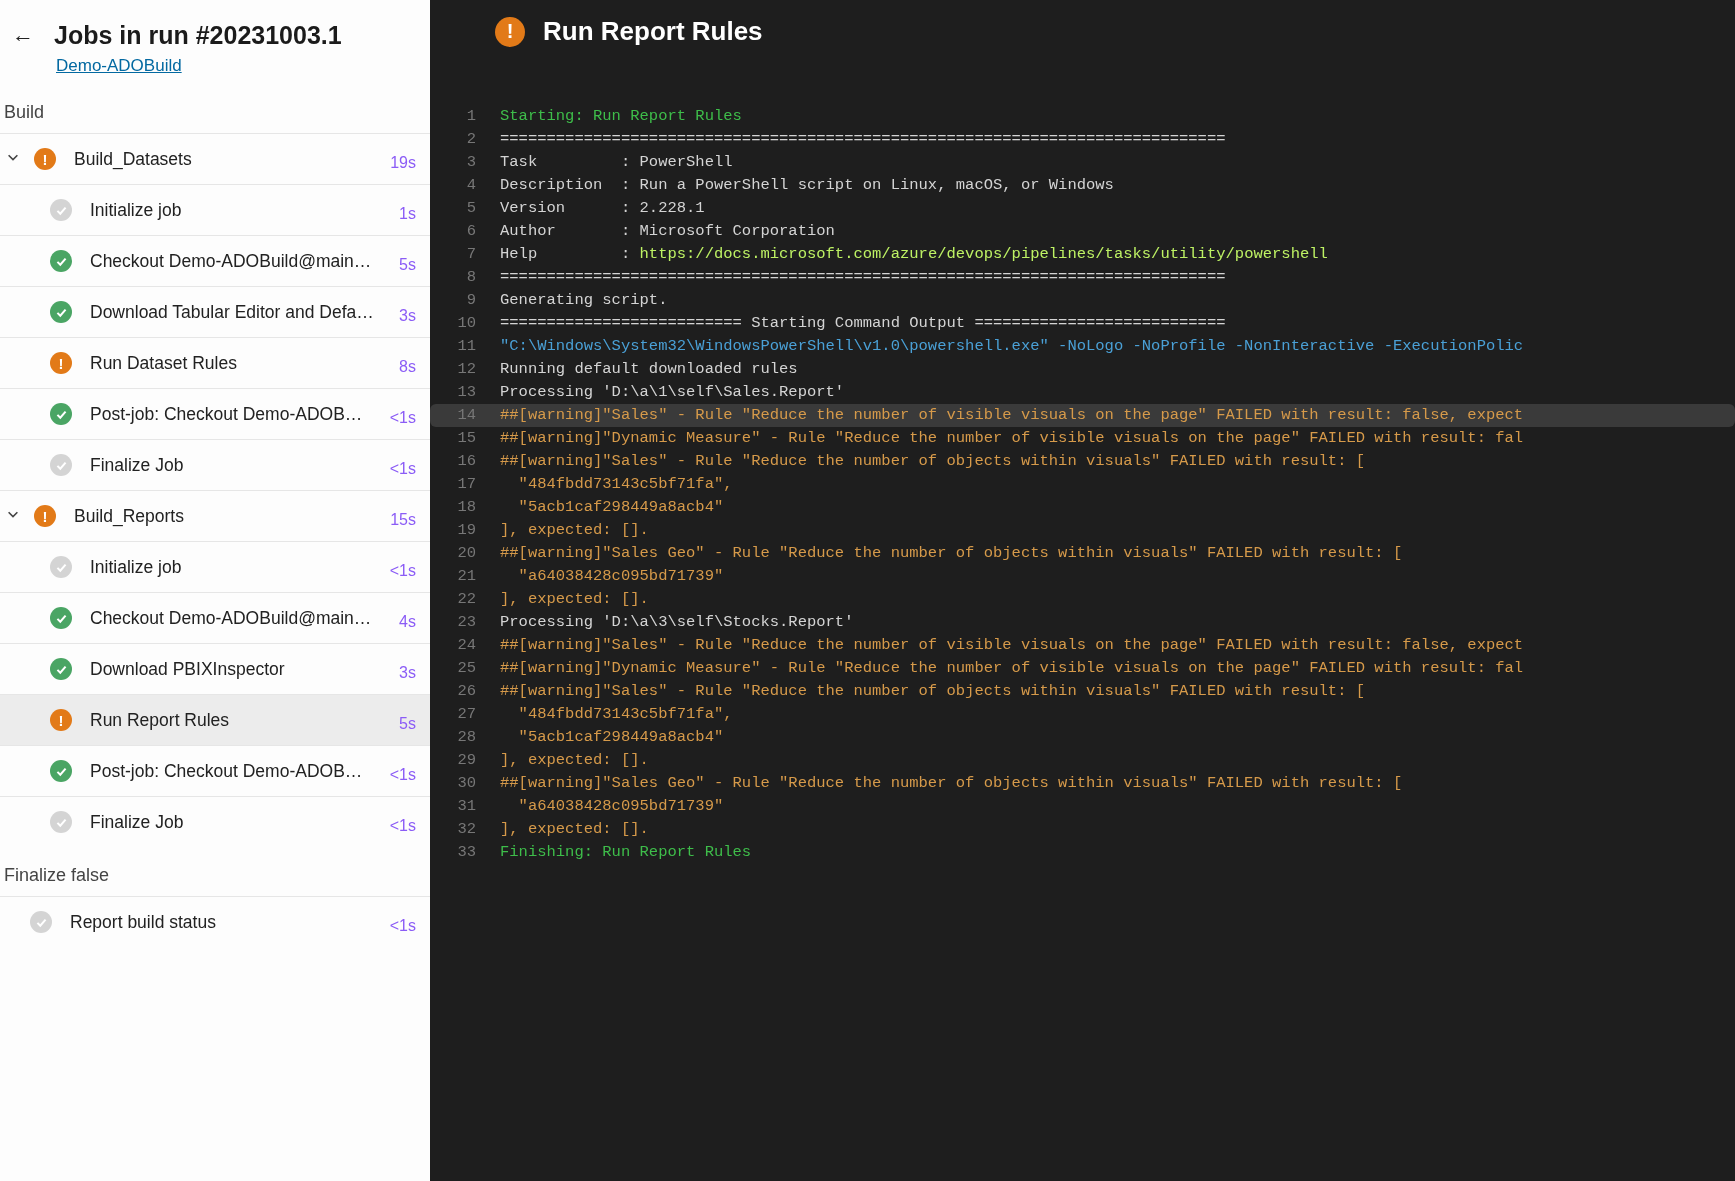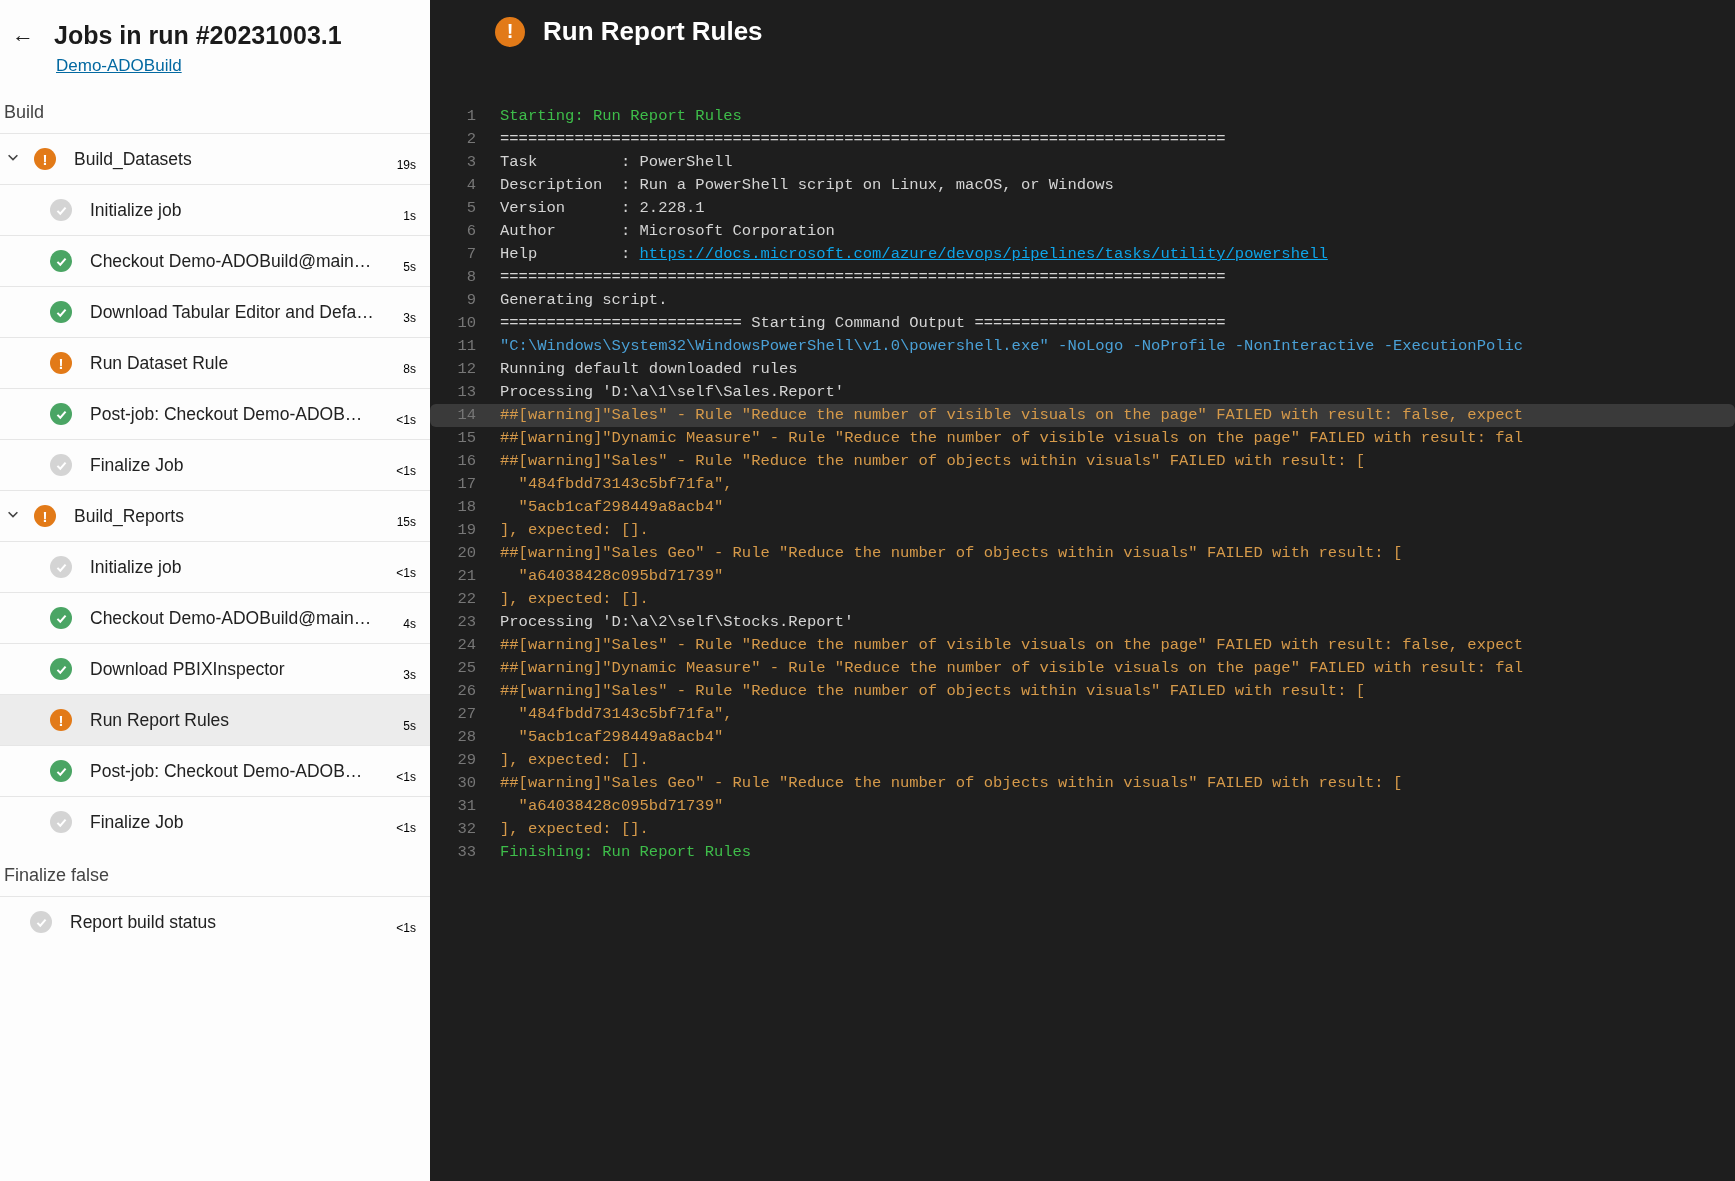--- a/index.html
+++ b/index.html
@@ -20,37 +20,37 @@
 
   .chevron { width: 16px; font-size: 15px; color: #444; margin-right: 12px; transform: translateY(-1px); }
 
   .status-icon { width: 22px; height: 22px; border-radius: 50%; display: inline-flex; align-items: center; justify-content: center; flex-shrink: 0; margin-right: 18px; }
   .status-warn { background: #e27a18; color: #fff; font-weight: 700; font-size: 15px; }
   .status-ok   { background: #4aa564; color: #fff; }
   .status-grey { background: #d4d4d4; color: #fff; }
   .status-ok svg, .status-grey svg { width: 13px; height: 13px; }
 
   .row-label { flex: 1; font-size: 17.5px; color: #222; white-space: nowrap; overflow: hidden; text-overflow: ellipsis; padding-right: 10px; }
-  .row-time  { font-size: 12px; color: #000000; padding-bottom: 0; align-self: flex-end; margin-bottom: -2px; }
+  .row-time  { font-size: 16px; color: #8b5cf6; padding-bottom: 0; align-self: flex-end; margin-bottom: -2px; }
 
   
   .right-panel { flex: 1; height: 100%; background: #1e1e1e; display: flex; flex-direction: column; overflow: hidden; }
   .rp-header { display: flex; align-items: center; gap: 18px; padding: 16px 0 18px 65px; }
   .rp-status-icon { width: 30px; height: 30px; border-radius: 50%; background: #e27a18; color: #fff; display: inline-flex; align-items: center; justify-content: center; font-size: 20px; font-weight: 700; }
   .rp-title { font-size: 26px; font-weight: 600; color: #fff; }
 
   .log { flex: 1; overflow: auto; font-family: Consolas, "Courier New", monospace; font-size: 15.5px; line-height: 23px; padding-top: 40px; }
   .log-row { display: flex; white-space: pre; }
   .log-row.highlight { background: #3a3a3a; border-radius: 6px; }
   .ln { width: 70px; text-align: right; color: #777; padding-right: 24px; user-select: none; flex-shrink: 0; }
   .lt { flex: 1; color: #d4d4d4; }
   .c-green { color: #3ebd4a; }
   .c-warn  { color: #d69a4a; }
   .c-blue  { color: #4aa0d6; }
-  .c-link  { color: #0ea5e9; text-decoration: underline; }
+  .c-link  { color: #bef264; }
 </style>
 </head>
 <body>
 
 <div class="left-panel">
   <div class="lp-header">
     <div class="lp-header-row">
       <span class="back-arrow">←</span>
       <span class="lp-title">Jobs in run #20231003.1</span>
     </div>
@@ -90,21 +90,21 @@
         <span class="status-icon status-ok">
           <svg viewBox="0 0 16 16" fill="none" stroke="white" stroke-width="2.5">
             <polyline points="3,8.5 6.5,12 13,4.5"></polyline>
           </svg>
         </span>
         <span class="row-label">Download Tabular Editor and Defa…</span>
         <span class="row-time">3s</span>
       </div>
       <div class="stage-child">
         <span class="status-icon status-warn">!</span>
-        <span class="row-label">Run Dataset Rule</span>
+        <span class="row-label">Run Dataset Rules</span>
         <span class="row-time">8s</span>
       </div>
       <div class="stage-child">
         <span class="status-icon status-ok">
           <svg viewBox="0 0 16 16" fill="none" stroke="white" stroke-width="2.5">
             <polyline points="3,8.5 6.5,12 13,4.5"></polyline>
           </svg>
         </span>
         <span class="row-label">Post-job: Checkout Demo-ADOB…</span>
         <span class="row-time">&lt;1s</span>
@@ -213,21 +213,21 @@
       <div class="log-row"><span class="ln">13</span><span class="lt ">Processing 'D:\a\1\self\Sales.Report'</span></div>
       <div class="log-row highlight"><span class="ln">14</span><span class="lt c-warn">##[warning]"Sales" - Rule "Reduce the number of visible visuals on the page" FAILED with result: false, expect</span></div>
       <div class="log-row"><span class="ln">15</span><span class="lt c-warn">##[warning]"Dynamic Measure" - Rule "Reduce the number of visible visuals on the page" FAILED with result: fal</span></div>
       <div class="log-row"><span class="ln">16</span><span class="lt c-warn">##[warning]"Sales" - Rule "Reduce the number of objects within visuals" FAILED with result: [</span></div>
       <div class="log-row"><span class="ln">17</span><span class="lt c-warn">  "484fbdd73143c5bf71fa",</span></div>
       <div class="log-row"><span class="ln">18</span><span class="lt c-warn">  "5acb1caf298449a8acb4"</span></div>
       <div class="log-row"><span class="ln">19</span><span class="lt c-warn">], expected: [].</span></div>
       <div class="log-row"><span class="ln">20</span><span class="lt c-warn">##[warning]"Sales Geo" - Rule "Reduce the number of objects within visuals" FAILED with result: [</span></div>
       <div class="log-row"><span class="ln">21</span><span class="lt c-warn">  "a64038428c095bd71739"</span></div>
       <div class="log-row"><span class="ln">22</span><span class="lt c-warn">], expected: [].</span></div>
-      <div class="log-row"><span class="ln">23</span><span class="lt ">Processing 'D:\a\2\self\Stocks.Report'</span></div>
+      <div class="log-row"><span class="ln">23</span><span class="lt ">Processing 'D:\a\3\self\Stocks.Report'</span></div>
       <div class="log-row"><span class="ln">24</span><span class="lt c-warn">##[warning]"Sales" - Rule "Reduce the number of visible visuals on the page" FAILED with result: false, expect</span></div>
       <div class="log-row"><span class="ln">25</span><span class="lt c-warn">##[warning]"Dynamic Measure" - Rule "Reduce the number of visible visuals on the page" FAILED with result: fal</span></div>
       <div class="log-row"><span class="ln">26</span><span class="lt c-warn">##[warning]"Sales" - Rule "Reduce the number of objects within visuals" FAILED with result: [</span></div>
       <div class="log-row"><span class="ln">27</span><span class="lt c-warn">  "484fbdd73143c5bf71fa",</span></div>
       <div class="log-row"><span class="ln">28</span><span class="lt c-warn">  "5acb1caf298449a8acb4"</span></div>
       <div class="log-row"><span class="ln">29</span><span class="lt c-warn">], expected: [].</span></div>
       <div class="log-row"><span class="ln">30</span><span class="lt c-warn">##[warning]"Sales Geo" - Rule "Reduce the number of objects within visuals" FAILED with result: [</span></div>
       <div class="log-row"><span class="ln">31</span><span class="lt c-warn">  "a64038428c095bd71739"</span></div>
       <div class="log-row"><span class="ln">32</span><span class="lt c-warn">], expected: [].</span></div>
       <div class="log-row"><span class="ln">33</span><span class="lt c-green">Finishing: Run Report Rules</span></div>

